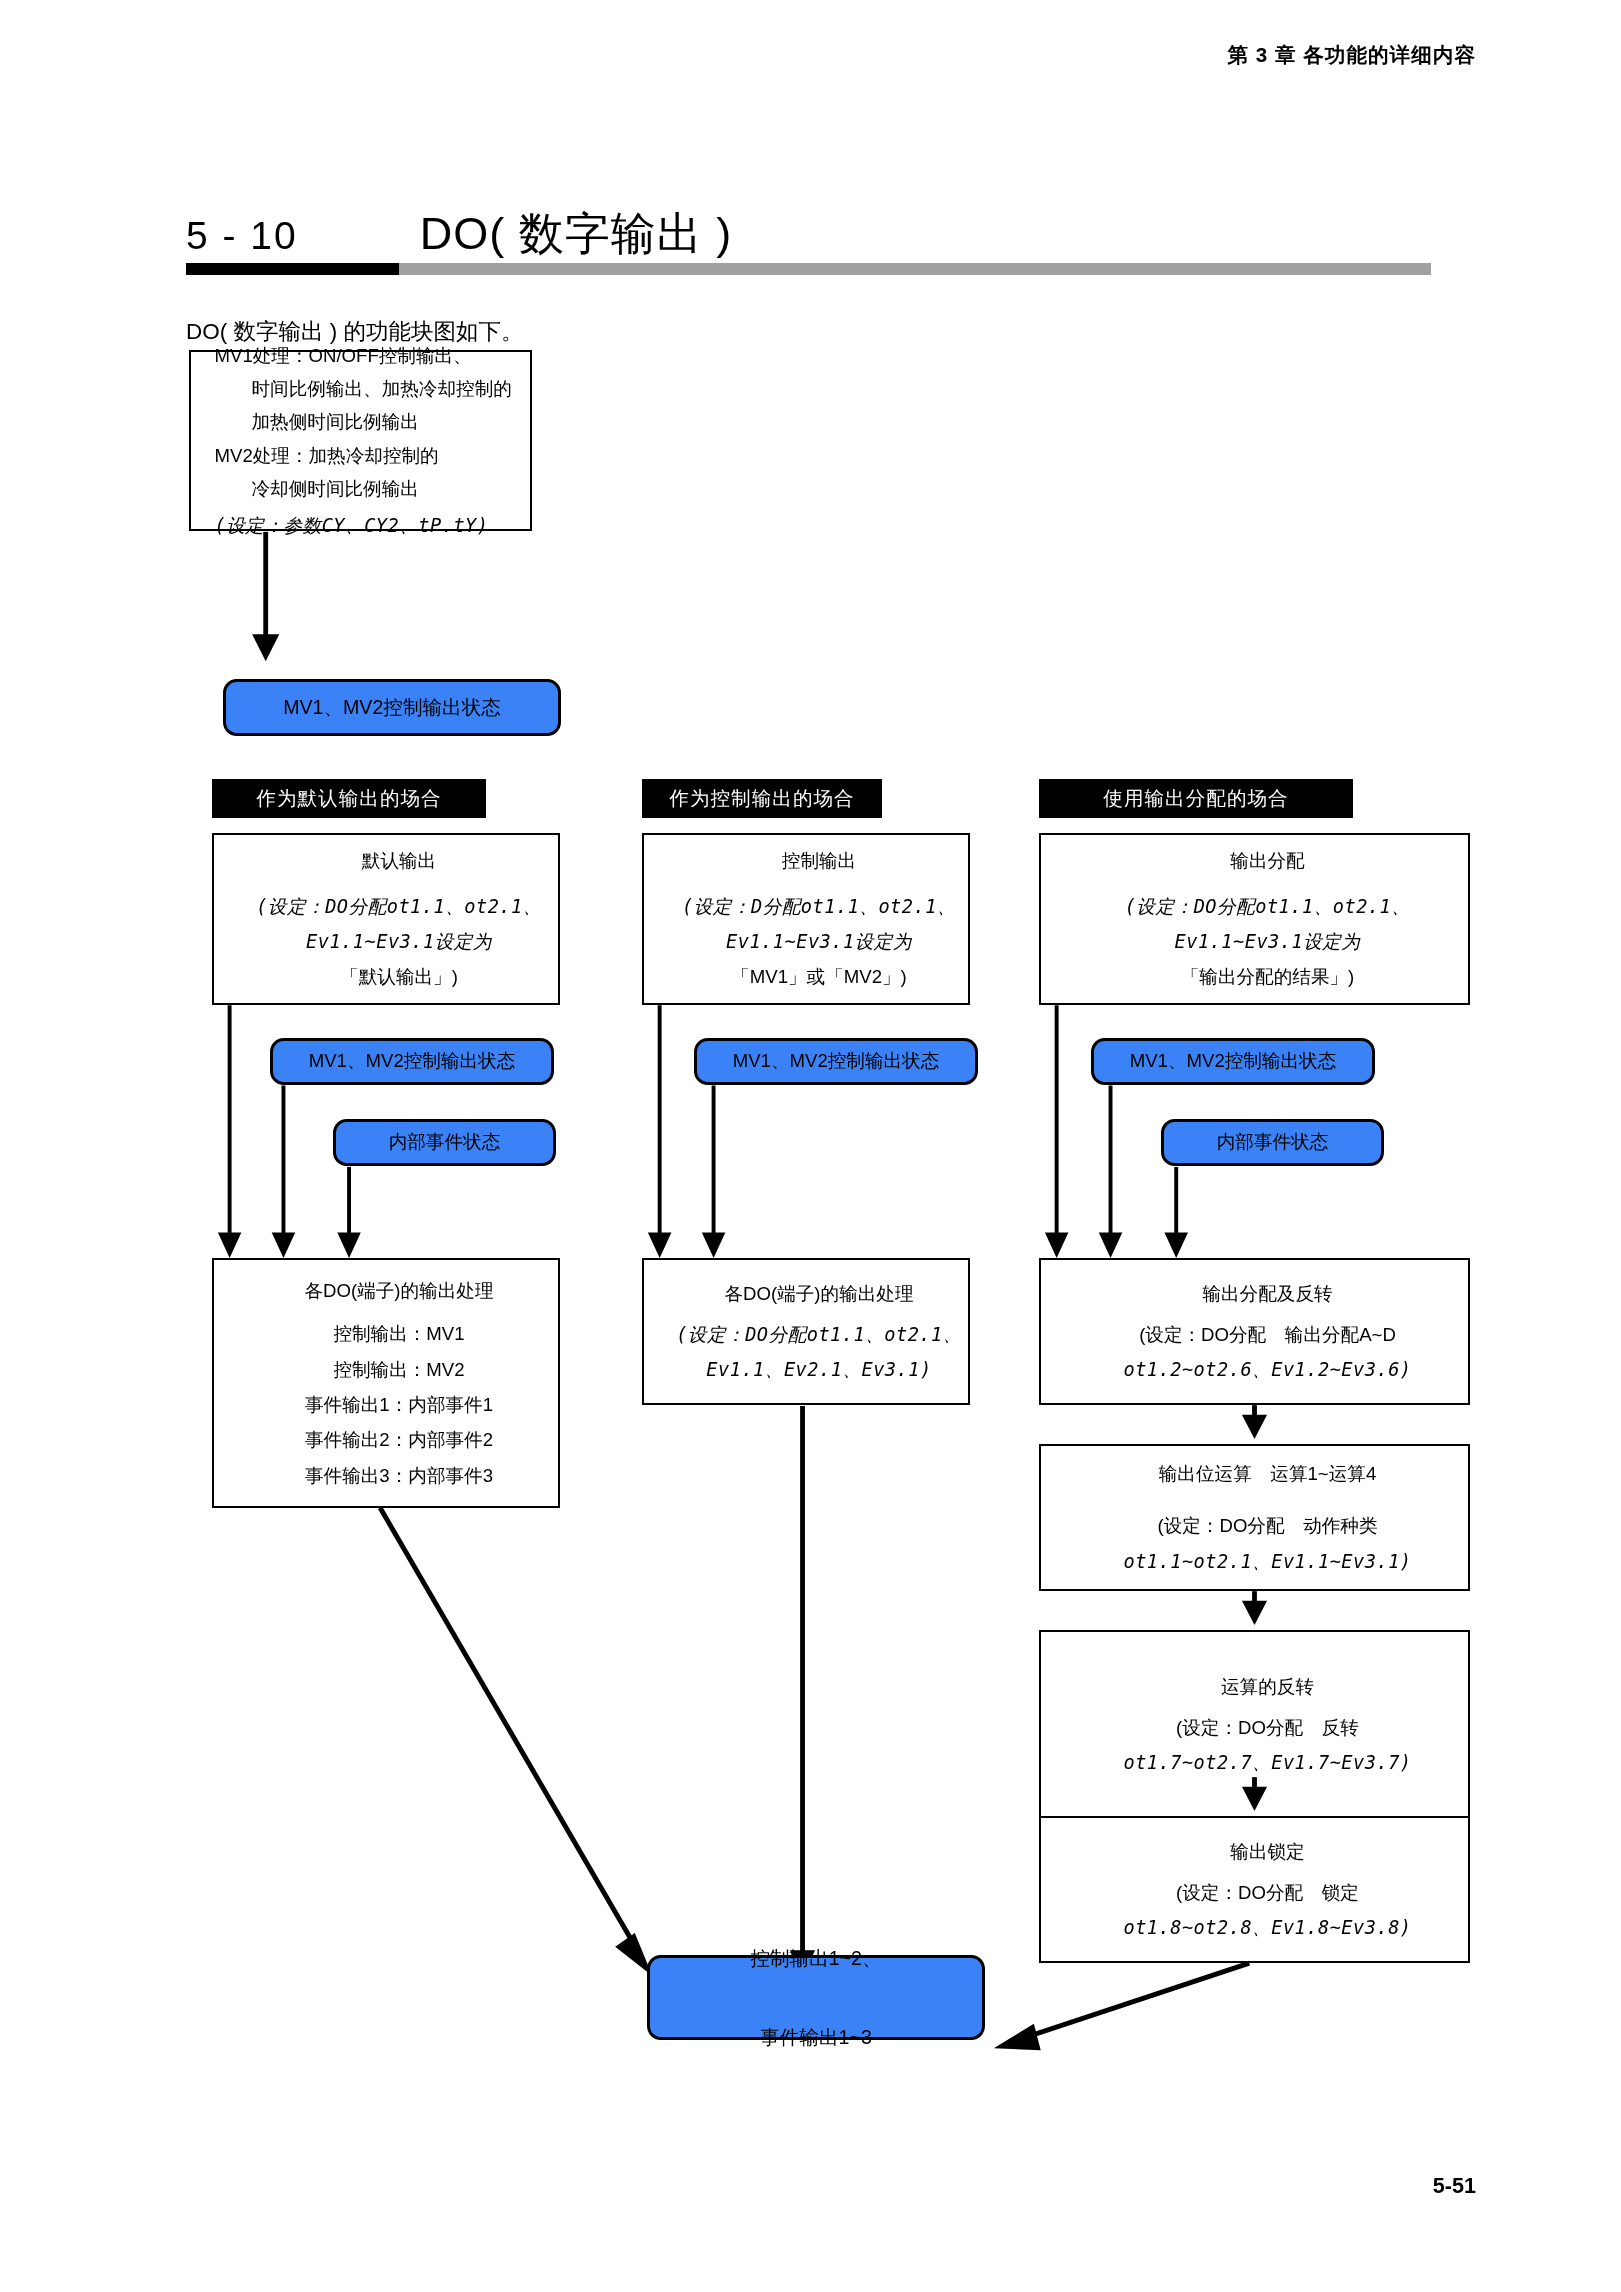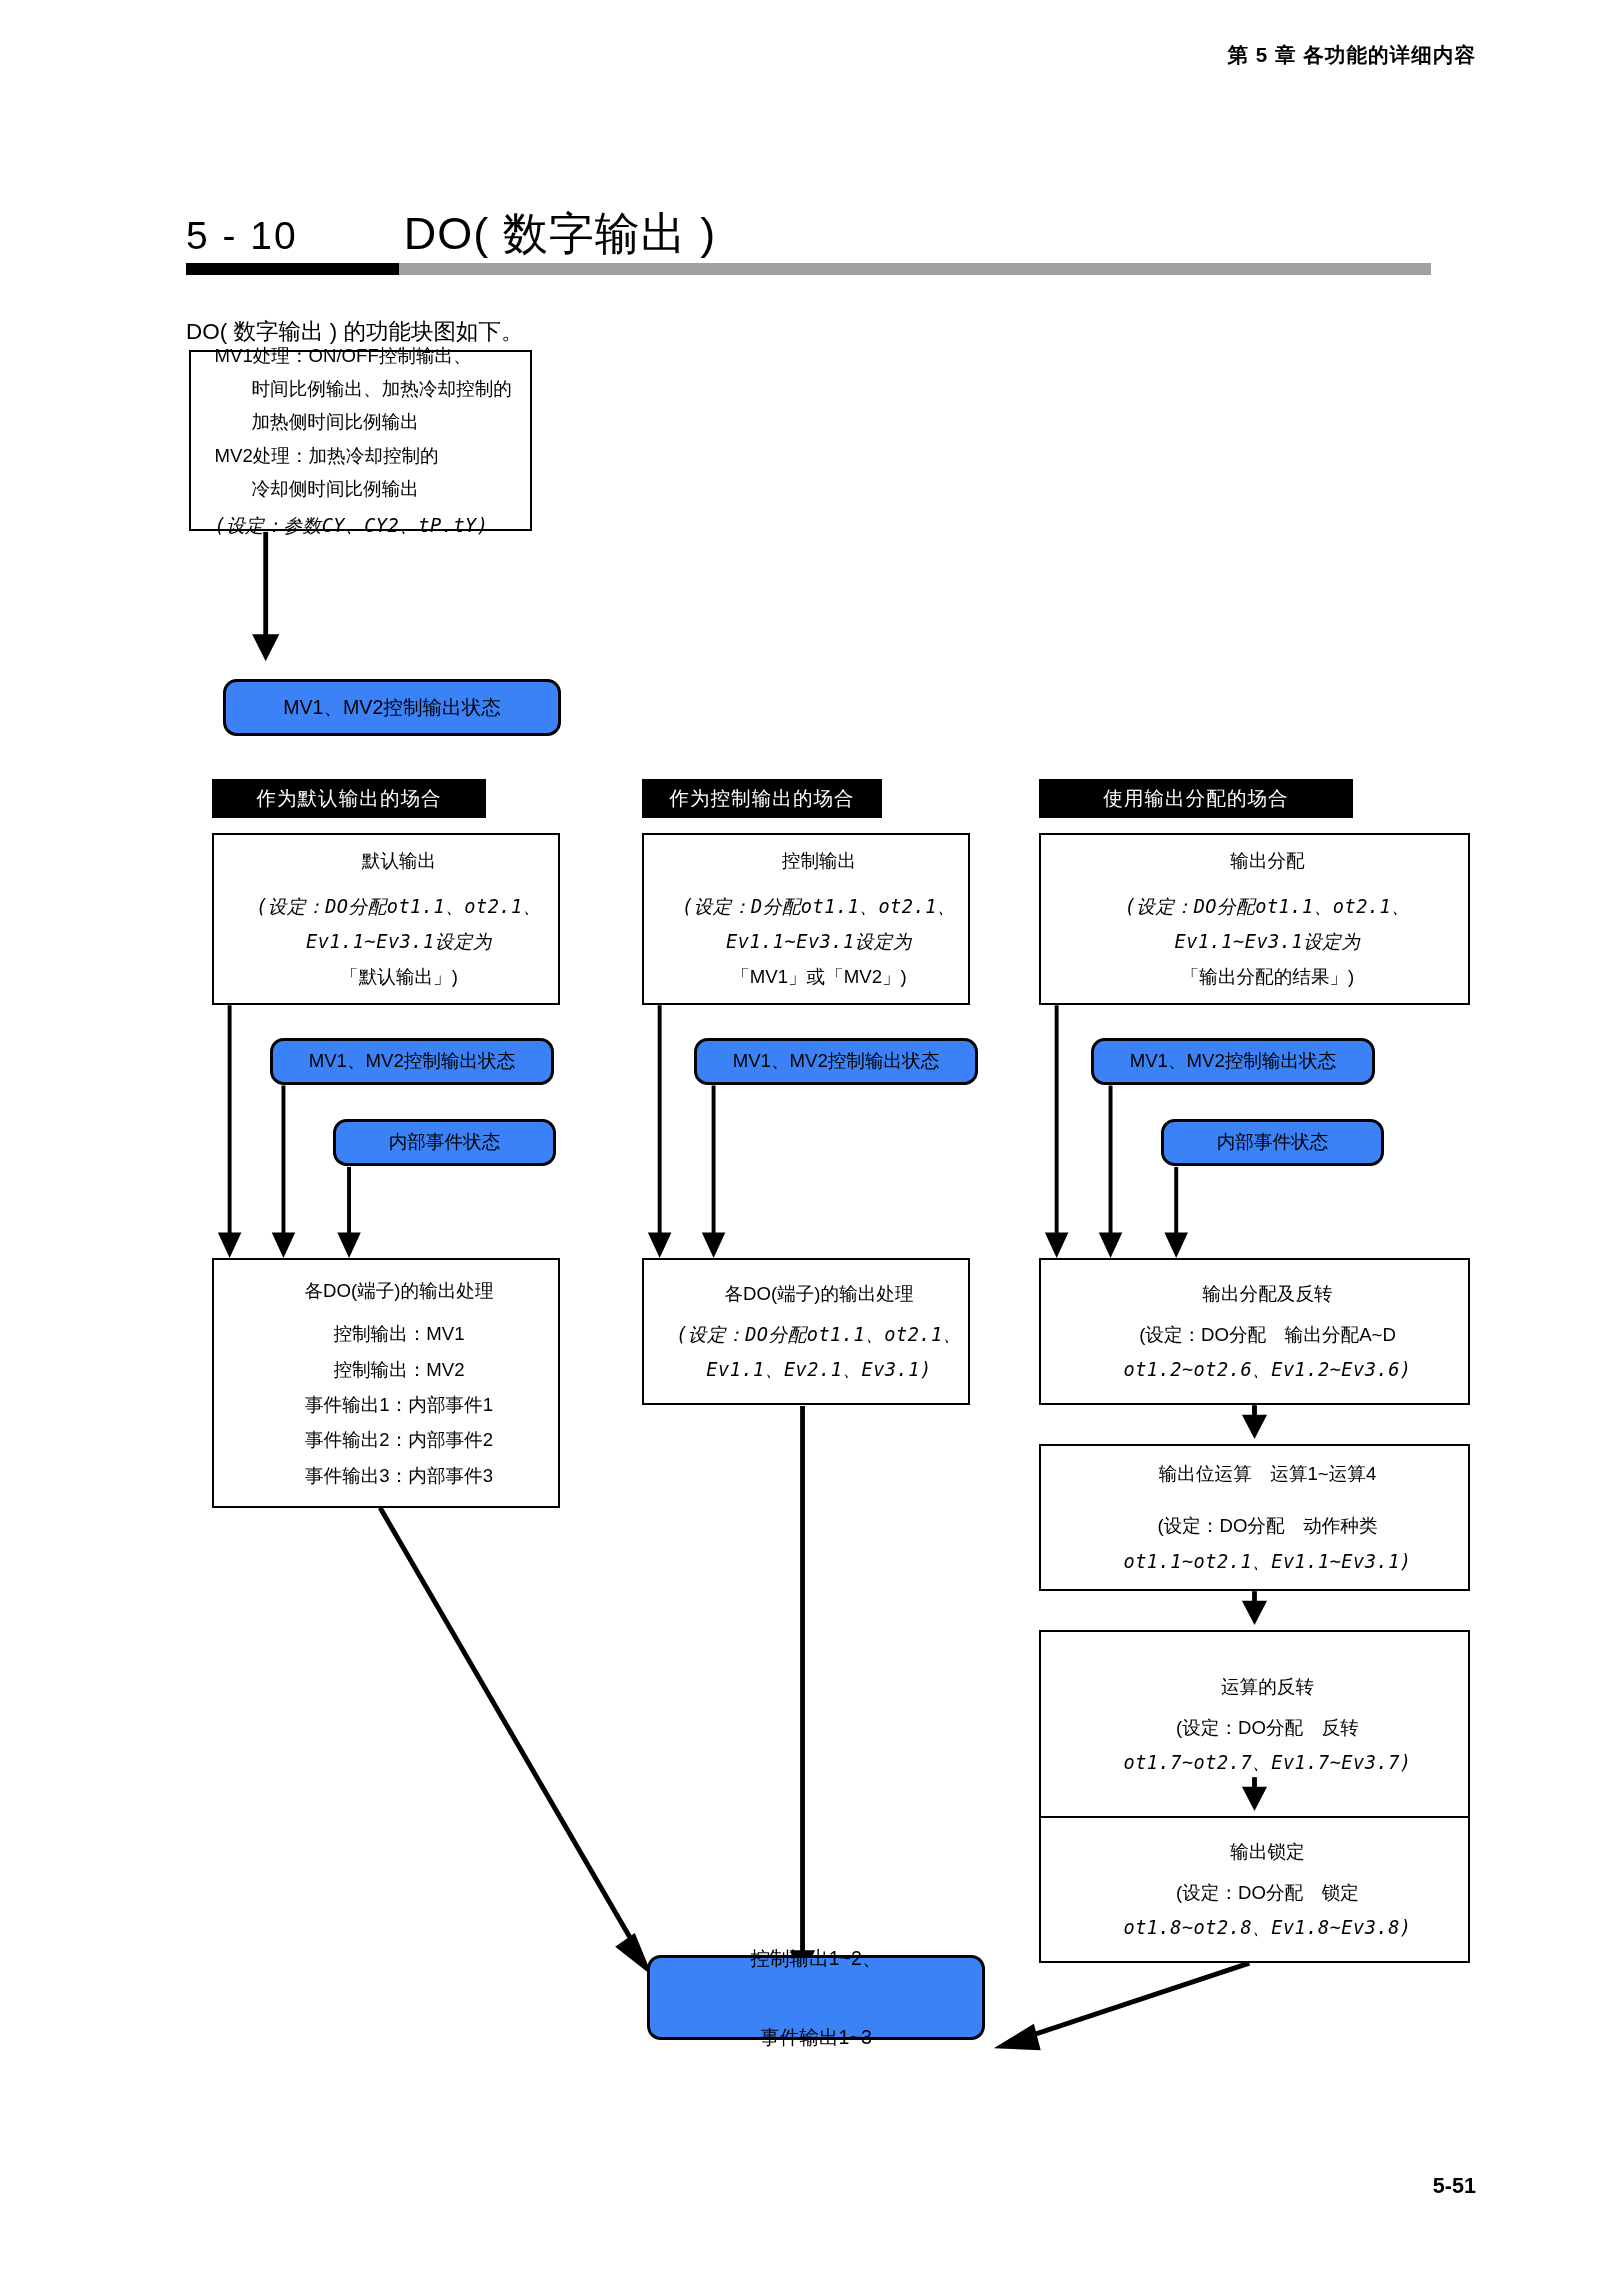--- a/index.html
+++ b/index.html
@@ -15,21 +15,21 @@
 
   
   .running-head {
     position:absolute; top:41px; right:145px;
     font-size:20.6px; font-weight:bold; letter-spacing:1px;
   }
 
   
   .title-row {
     position:absolute; left:186px; top:204px;
-    display:flex; align-items:baseline;
+    display:flex; align-items:baseline;gap:16px;
   }
   .title-num { font-size:39px; letter-spacing:2px; }
   .title-text { font-size:45px; margin-left:106px; letter-spacing:1px; }
   .rule { position:absolute; left:186px; top:263px; width:1245px; height:11.8px; display:flex; }
   .rule-black { width:213px; background:#000; }
   .rule-gray  { flex:1; background:#a0a0a0; }
 
   .intro {
     position:absolute; left:186px; top:292px;
     font-size:22.5px;
@@ -67,21 +67,21 @@
   .folio {
     position:absolute; right:145px; bottom:94px;
     font-size:21.6px; font-weight:bold;
   }
 </style>
 </head>
 <body>
 
 <div class="page">
 
-  <div class="running-head">第 5 章 各功能的详细内容</div>
+  <div class="running-head">第 3 章 各功能的详细内容</div>
 
   <div class="title-row">
     <span class="title-num">5 - 10</span>
     <span class="title-text">DO( 数字输出 )</span>
   </div>
   <div class="rule">
     <div class="rule-black"></div>
     <div class="rule-gray"></div>
   </div>
 

